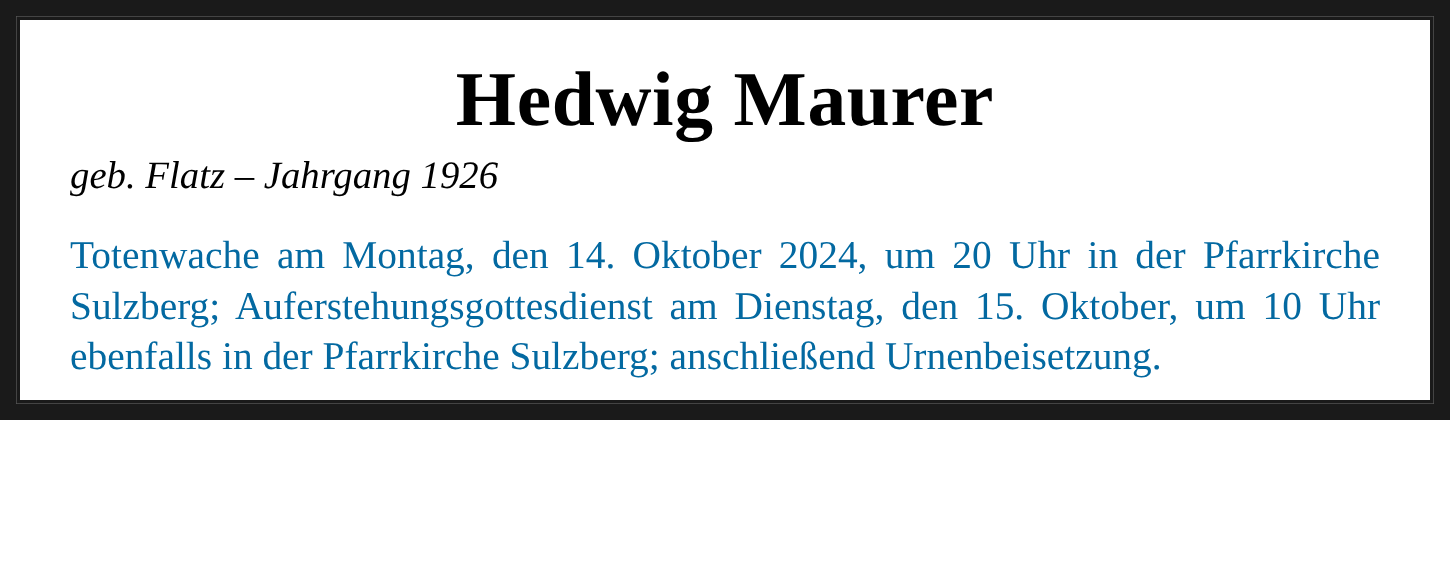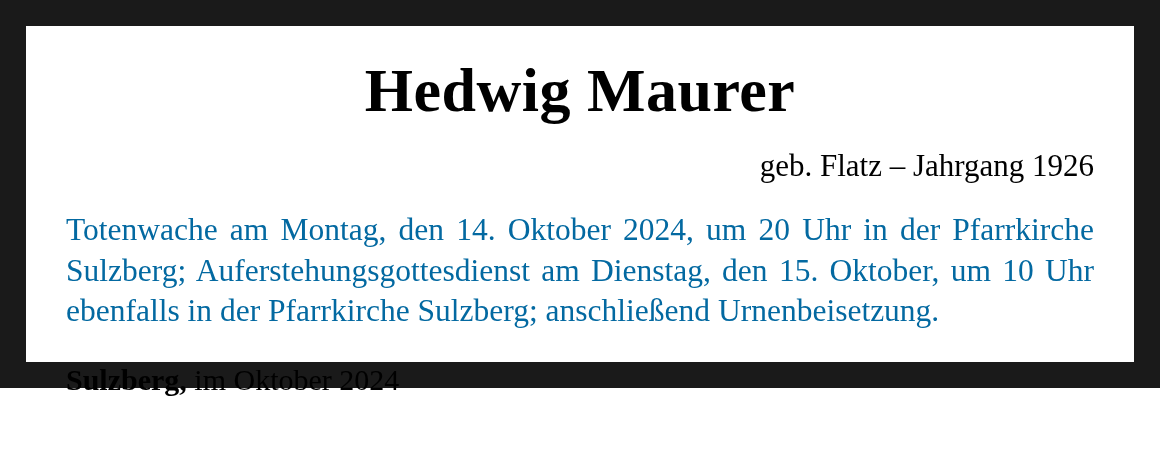--- a/index.html
+++ b/index.html
@@ -8,48 +8,49 @@
     background: #ffffff;
   }
   body {
     width: 1160px;
     height: 466px;
     font-family: "Liberation Serif", serif;
   }
   .notice {
     box-sizing: border-box;
     width: 1160px;
-    height: 388px;
+    height: 336px;
     background: #1a1a1a;
-    padding: 23px;
+    padding: 13px;
   }
   .notice-inner {
     box-sizing: border-box;
     width: 100%;
     height: 100%;
     background: #ffffff;
     border: 3px solid #1a1a1a;
     padding: 26px 40px 0 40px;
     display: block;
   }
   .name {
     text-align: center;
     font-weight: bold;
     font-size: 62px;
     line-height: 1.05;
     letter-spacing: 0.5px;
     color: #000000;
     margin: 6px 0 0 0;
   }
   .subtitle {
-    text-align: right;
+    text-align: left;
     font-size: 31px;
     line-height: 1.2;
     color: #000000;
-    margin: 24px 0 0 0;
+    margin: 8px 0 0 0;
+    font-style: italic;
   }
   .body-text {
     text-align: justify;
     text-align-last: left;
     font-size: 31.5px;
     line-height: 1.28;
     color: #0369a1;
     margin: 26px 0 0 0;
     hyphens: manual;
   }
@@ -64,17 +65,14 @@
   }
 </style>
 </head>
 <body>
 
 <div class="notice">
   <div class="notice-inner">
     <div class="name">Hedwig Maurer</div>
     <div class="subtitle">geb. Flatz – Jahrgang 1926</div>
     <div class="body-text">Totenwache am Montag, den 14. Oktober 2024, um 20 Uhr in der Pfarrkirche Sulzberg; Auferstehungsgottesdienst am Dienstag, den 15. Oktober, um 10 Uhr ebenfalls in der Pfarrkirche Sulzberg; anschließend Urnenbeisetzung.</div>
-    <div class="place-line">
-      <span class="place">Sulzberg,</span><span class="date"> im Oktober 2024</span>
-    </div>
   </div>
 </div>
 
 </body></html>

